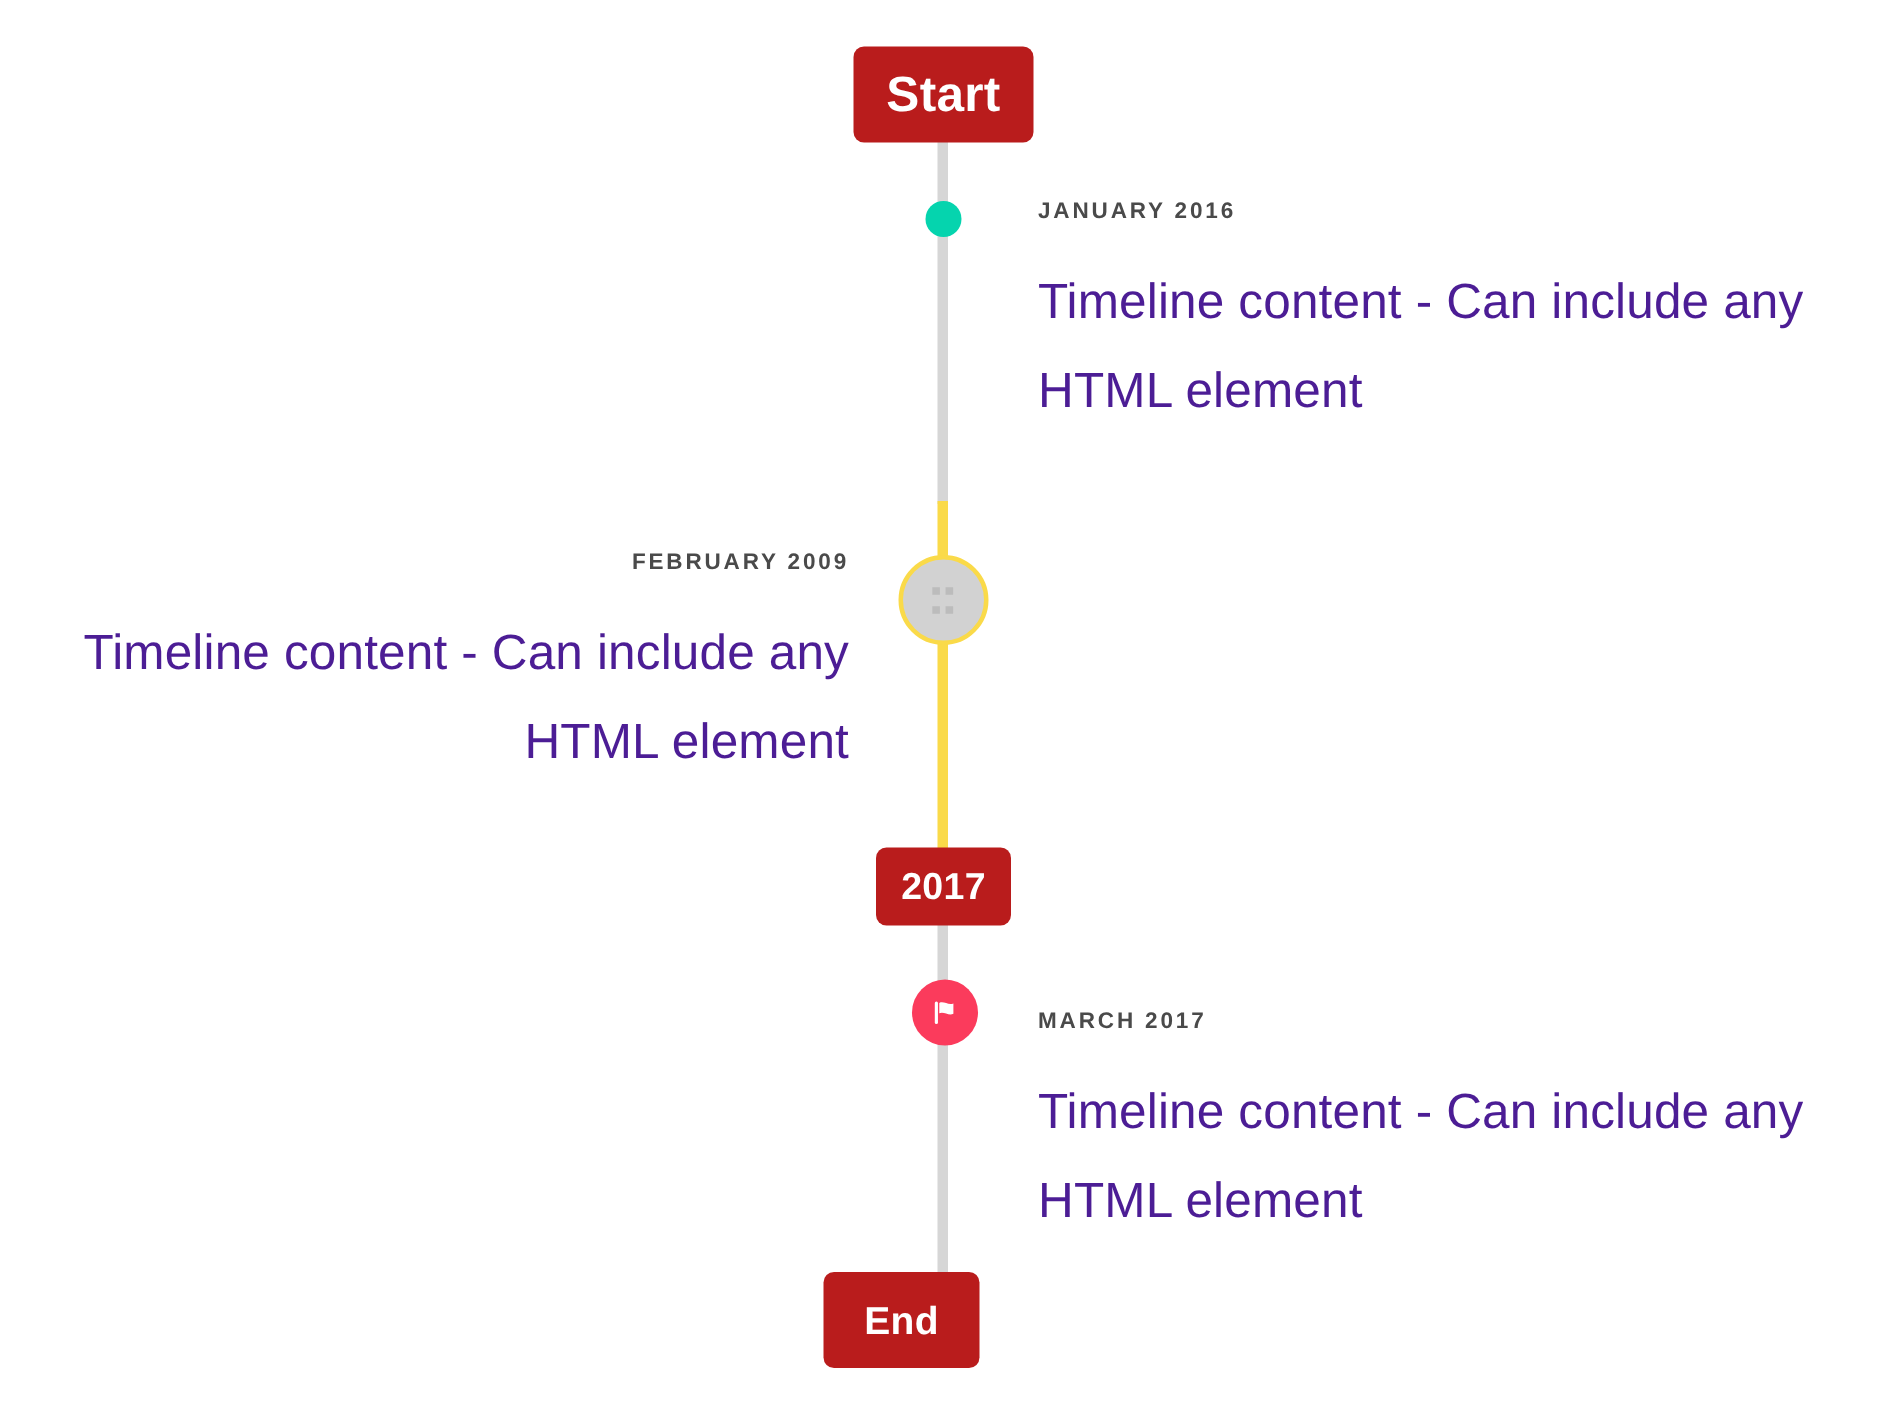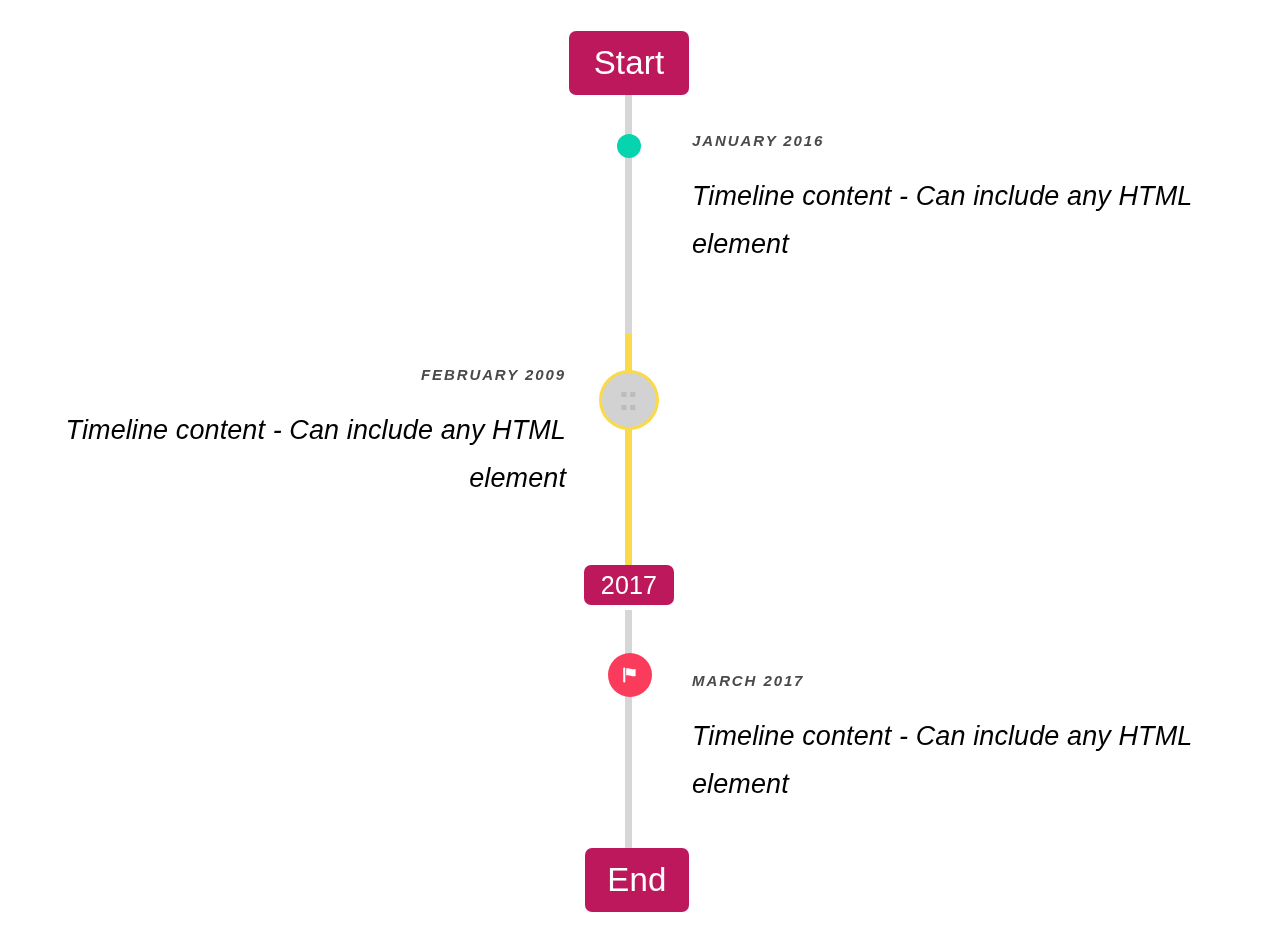--- a/index.html
+++ b/index.html
@@ -26,45 +26,45 @@
     width: 7px;
     border-radius: 0;
   }
   .rail-gray-top   { top: 90px;  height: 246px; background: #d6d6d6; }
   .rail-yellow     { top: 334px; height: 236px; background: #fada49; }
   .rail-gray-bottom{ top: 610px; height: 250px; background: #d6d6d6; }
 
   
   .cap-badge {
     position: absolute;
-    background: #be185d;
+    background: #b91c1c;
     color: #ffffff;
     border-radius: 7px;
     display: flex;
     align-items: center;
     justify-content: center;
-    font-weight: 400;
+    font-weight: 700;
     letter-spacing: 0.2px;
     z-index: 5;
     cursor: pointer;
   }
   .cap-start {
     left: 569px; top: 31px;
     width: 120px; height: 64px;
     font-size: 33px;
   }
   .cap-mid {
     left: 584px; top: 565px;
-    width: 90px; height: 40px;
+    width: 90px; height: 52px;
     font-size: 25px;
   }
   .cap-end {
-    left: 585px; top: 848px;
+    left: 549px; top: 848px;
     width: 104px; height: 64px;
-    font-size: 33px;
+    font-size: 26px;
   }
 
   
   .marker {
     position: absolute;
     border-radius: 50%;
     z-index: 6;
     display: flex;
     align-items: center;
     justify-content: center;
@@ -90,42 +90,42 @@
     opacity: 0.85;
   }
   .marker-flag {
     left: 608px; top: 653px;
     width: 44px; height: 44px;
     background: #fb3b5c;
   }
   .marker-flag svg { display: block; }
 
   
-  .entry { position: absolute; font-style: italic; }
+  .entry { position: absolute; }
 
   .entry-right { left: 692px; width: 530px; text-align: left; }
   .entry-left  { left: 40px;  width: 526px; text-align: right; }
 
   .entry-jan { top: 132px; }
   .entry-feb { top: 366px; }
   .entry-mar { top: 672px; }
 
   .entry-date {
     font-size: 15px;
     font-weight: bold;
     letter-spacing: 1.9px;
     color: #4a4a4a;
     line-height: 1.2;
     margin-bottom: 22px;
   }
 
   .entry-body {
-    font-size: 27px;
+    font-size: 33px;
     font-weight: 300;
-    color: #000000;
+    color: #4c1d95;
     line-height: 1.78;
     letter-spacing: 0.1px;
   }
 </style>
 </head>
 <body>
 
 <div id="timeline-root">
 
   <div class="rail rail-gray-top"></div>

